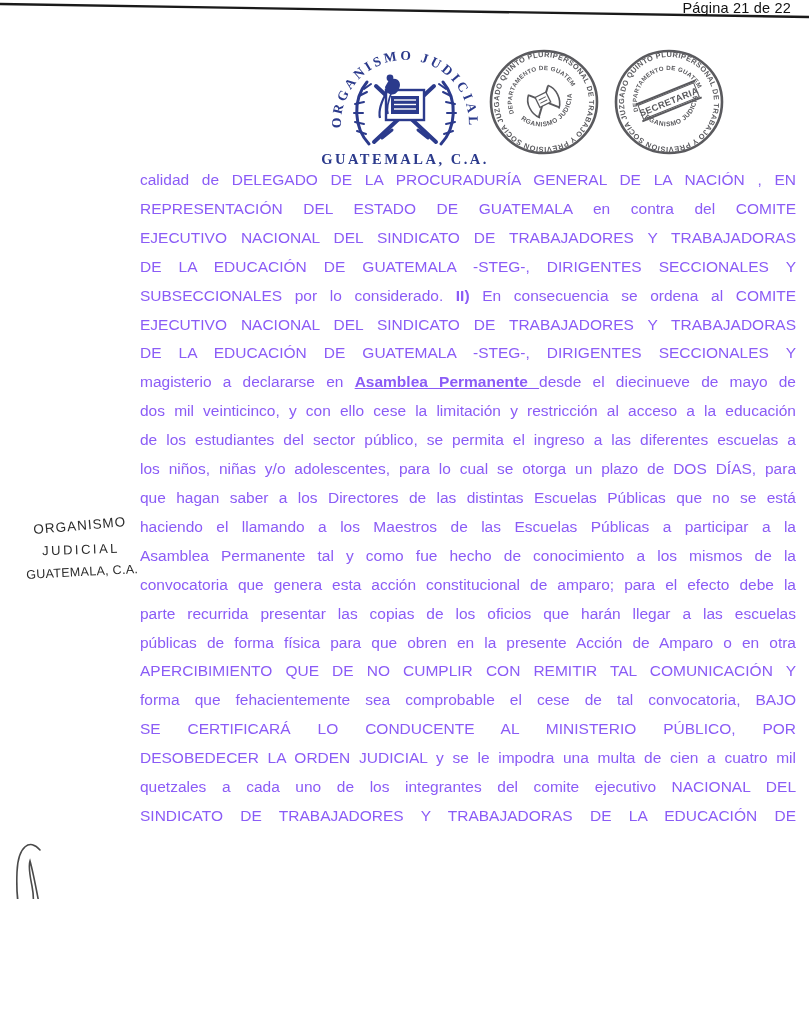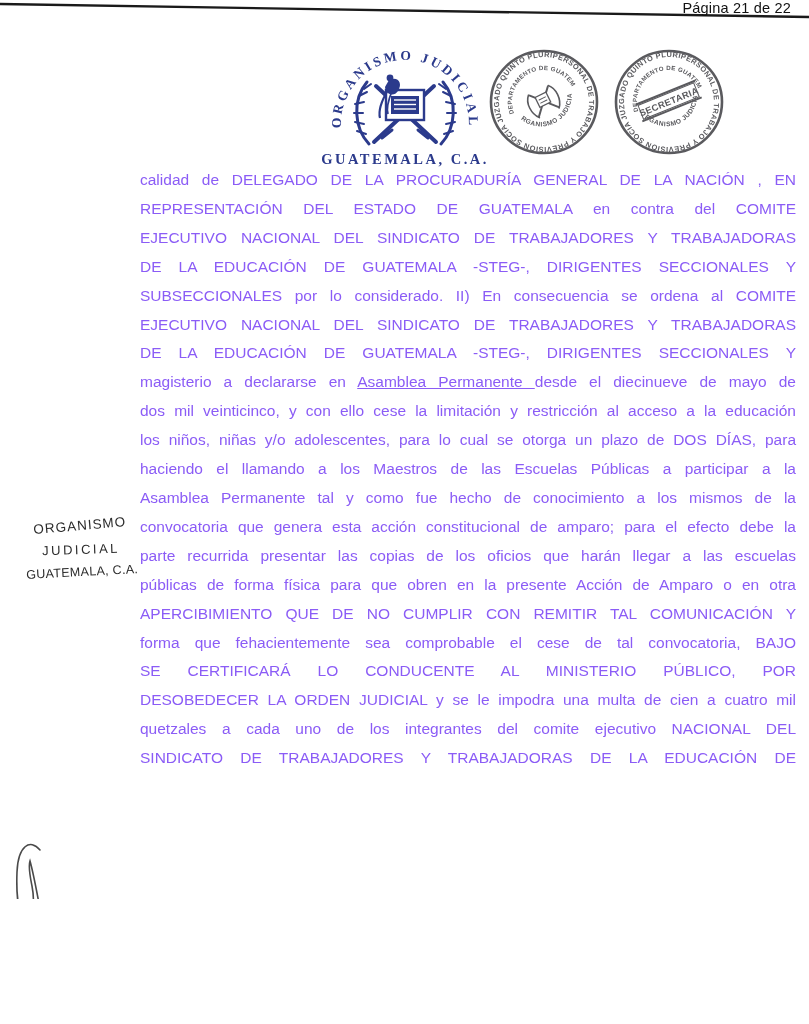--- a/index.html
+++ b/index.html
@@ -14,21 +14,21 @@
     letter-spacing:0.2px;
   }
   .logo-wrap { position:absolute; left:322px; top:38px; width:166px; height:132px; }
   .stamp1-wrap { position:absolute; left:481px; top:44px; width:130px; height:118px; }
   .stamp2-wrap { position:absolute; left:606px; top:44px; width:130px; height:118px; }
   .body-text {
     position:absolute; left:140px; top:166px; width:656px;
     font-size:15.5px; line-height:28.9px; color:#8b5cf6;
   }
   .line { text-align:justify; text-align-last:justify; white-space:normal; }
-  .line span.b { font-weight:normal; }
+  .line span.b { font-weight:bold; }
   .line span.u { text-decoration:underline; }
   .margin-stamp {
     position:absolute; left:18px; top:518px; width:126px; text-align:center;
     color:#2c2c2c; transform:rotate(-3deg);
   }
   .margin-stamp .ms1 { font-size:13.5px; letter-spacing:1px; transform:rotate(-2deg); }
   .margin-stamp .ms2 { font-size:13px; letter-spacing:2.5px; margin-top:9px; transform:rotate(1deg); }
   .margin-stamp .ms3 { font-size:12.5px; letter-spacing:0.3px; margin-top:8px; }
   .signature-wrap { position:absolute; left:8px; top:840px; width:60px; height:140px; }
   .signature2-wrap { position:absolute; left:22px; top:1006px; width:20px; height:18px; }
@@ -147,21 +147,23 @@
   <div class="body-text">
       <div class="line"><span>calidad de DELEGADO DE LA PROCURADURÍA GENERAL DE LA NACIÓN , EN</span></div>
       <div class="line"><span>REPRESENTACIÓN DEL ESTADO DE GUATEMALA en contra del COMITE</span></div>
       <div class="line"><span>EJECUTIVO NACIONAL DEL SINDICATO DE TRABAJADORES Y TRABAJADORAS</span></div>
       <div class="line"><span>DE LA EDUCACIÓN DE GUATEMALA -STEG-, DIRIGENTES SECCIONALES Y</span></div>
       <div class="line"><span>SUBSECCIONALES por lo considerado. </span><span class="b">II)</span><span> En consecuencia se ordena al COMITE</span></div>
       <div class="line"><span>EJECUTIVO NACIONAL DEL SINDICATO DE TRABAJADORES Y TRABAJADORAS</span></div>
       <div class="line"><span>DE LA EDUCACIÓN DE GUATEMALA -STEG-, DIRIGENTES SECCIONALES Y</span></div>
       <div class="line"><span>magisterio a declararse en </span><span class="b u">Asamblea Permanente </span><span>desde el diecinueve de mayo de</span></div>
       <div class="line"><span>dos mil veinticinco, y con ello cese la limitación y restricción al acceso a la educación</span></div>
+      <div class="line"><span>de los estudiantes del sector público, se permita el ingreso a las diferentes escuelas a</span></div>
       <div class="line"><span>los niños, niñas y/o adolescentes, para lo cual se otorga un plazo de DOS DÍAS, para</span></div>
+      <div class="line"><span>que hagan saber a los Directores de las distintas Escuelas Públicas que no se está</span></div>
       <div class="line"><span>haciendo el llamando a los Maestros de las Escuelas Públicas a participar a la</span></div>
       <div class="line"><span>Asamblea Permanente tal y como fue hecho de conocimiento a los mismos de la</span></div>
       <div class="line"><span>convocatoria que genera esta acción constitucional de amparo; para el efecto debe la</span></div>
       <div class="line"><span>parte recurrida presentar las copias de los oficios que harán llegar a las escuelas</span></div>
       <div class="line"><span>públicas de forma física para que obren en la presente Acción de Amparo o en otra</span></div>
       <div class="line"><span>APERCIBIMIENTO QUE DE NO CUMPLIR CON REMITIR TAL COMUNICACIÓN Y</span></div>
       <div class="line"><span>forma que fehacientemente sea comprobable el cese de tal convocatoria, BAJO</span></div>
       <div class="line"><span>SE CERTIFICARÁ LO CONDUCENTE AL MINISTERIO PÚBLICO, POR</span></div>
       <div class="line"><span>DESOBEDECER LA ORDEN JUDICIAL y se le impodra una multa de cien a cuatro mil</span></div>
       <div class="line"><span>quetzales a cada uno de los integrantes del comite ejecutivo NACIONAL DEL</span></div>

